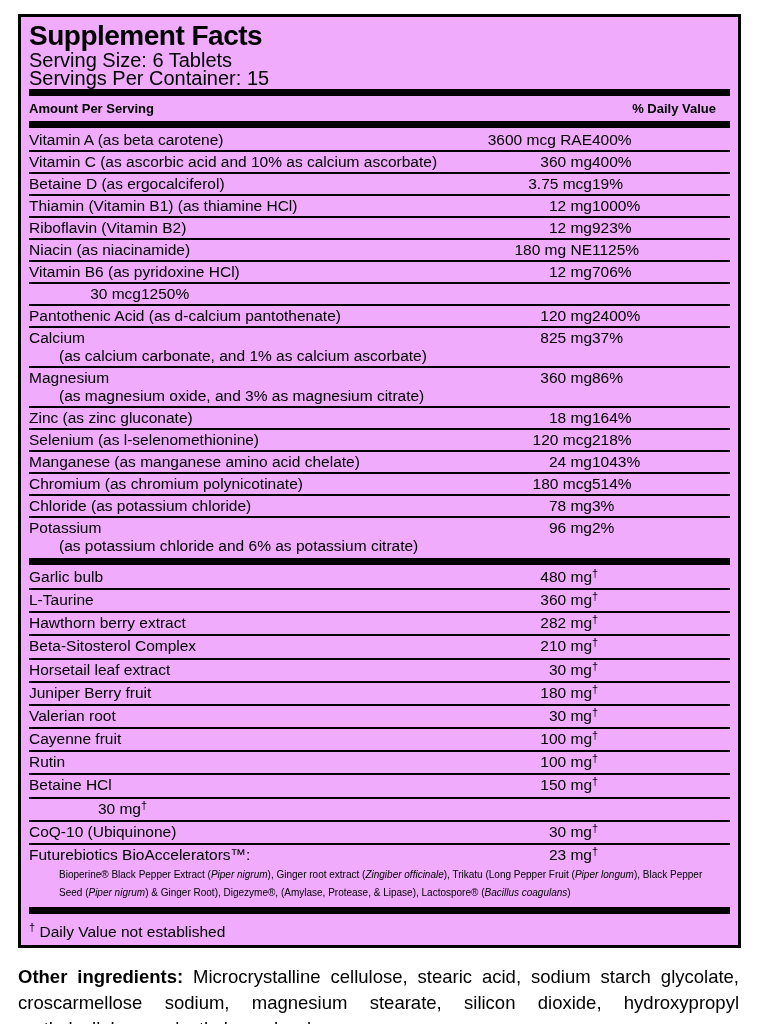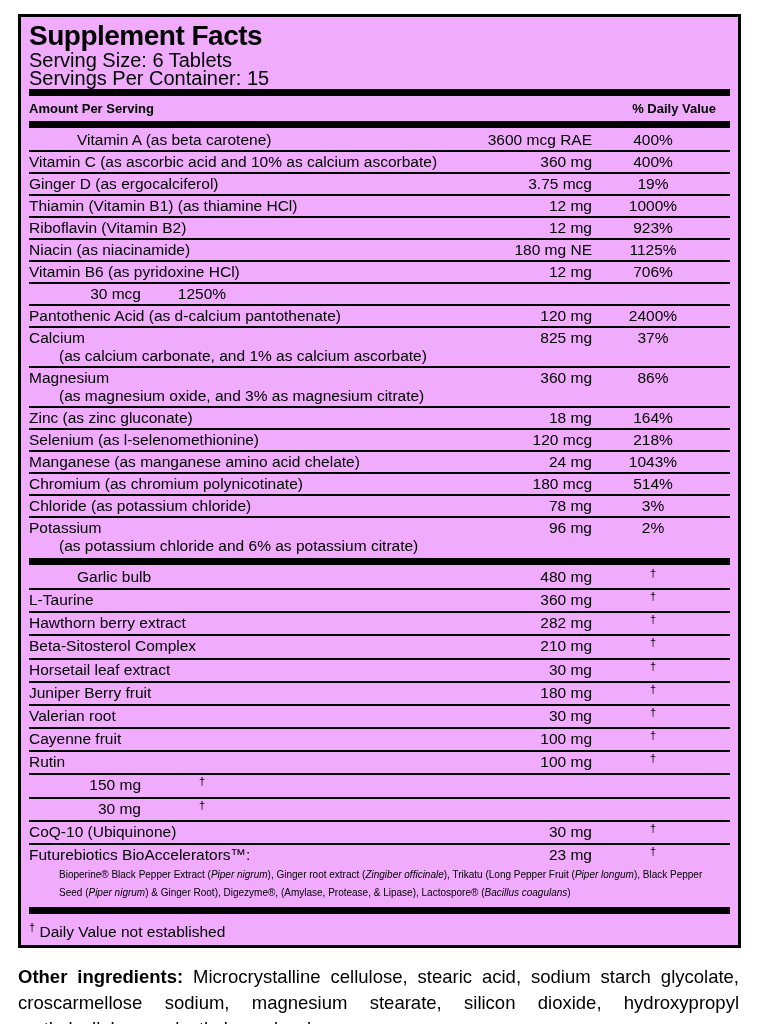--- a/index.html
+++ b/index.html
@@ -20,26 +20,26 @@
     margin:0;font-size:28px;font-weight:bold;letter-spacing:-0.5px;
     line-height:30px;padding-top:2px;
   }
   .serving{font-size:20px;line-height:18px;font-weight:500;}
   .bar{height:7px;background:#000;margin:2px 0;}
   .colhead{display:flex;align-items:center;font-size:13px;font-weight:bold;line-height:19px;padding:1px 0;}
   .colhead .ch-left{flex:1;}
   .colhead .ch-right{width:138px;text-align:right;padding-right:14px;box-sizing:border-box;white-space:nowrap;}
 
   .rows .row{border-top:2.5px solid #000;}
-  .rows .row:first-child{border-top:none;margin-left:48px;}
+  .rows .row:first-child{border-top:none;}
   .row{display:flex;align-items:flex-start;font-size:15.5px;line-height:18px;padding:1px 0;}
   .row .nm{flex:1;min-width:0;}
   .row .sub{padding-left:30px;}
   .row .amt{width:112px;text-align:right;white-space:nowrap;flex:0 0 auto;}
-  .row .dv{width:138px;text-align:center;padding-right:16px;box-sizing:border-box;white-space:nowrap;flex:0 0 auto;}
+  .row .dv{width:138px;text-align:left;padding-right:16px;box-sizing:border-box;white-space:nowrap;flex:0 0 auto;}
   .row .dv sup{font-size:11px;line-height:10px;}
   .bio-desc{padding:0 4px 3px 30px;font-size:10px;line-height:18px;}
   i{font-style:italic;}
 
   .footnote{font-size:15.5px;line-height:19px;padding:2px 0 2px 0;}
   .footnote sup{font-size:11px;}
 
   .other{
     margin:16px 2px 0 0;font-size:18.5px;line-height:26px;
     text-align:justify;
@@ -70,21 +70,21 @@
           <div class="nm"><span>Vitamin A (as beta carotene)</span></div>
           <div class="amt">3600 mcg RAE</div>
           <div class="dv">400%</div>
         </div>
         <div class="row">
           <div class="nm"><span>Vitamin C (as ascorbic acid and 10% as calcium ascorbate)</span></div>
           <div class="amt">360 mg</div>
           <div class="dv">400%</div>
         </div>
         <div class="row">
-          <div class="nm"><span>Ginger D (as ergocalciferol)</span></div>
+          <div class="nm"><span>Betaine D (as ergocalciferol)</span></div>
           <div class="amt">3.75 mcg</div>
           <div class="dv">19%</div>
         </div>
         <div class="row">
           <div class="nm"><span>Thiamin (Vitamin B1) (as thiamine HCl)</span></div>
           <div class="amt">12 mg</div>
           <div class="dv">1000%</div>
         </div>
         <div class="row">
           <div class="nm"><span>Riboflavin (Vitamin B2)</span></div>
@@ -194,20 +194,21 @@
           <div class="nm"><span>Cayenne fruit</span></div>
           <div class="amt">100 mg</div>
           <div class="dv"><sup>†</sup></div>
         </div>
         <div class="row">
           <div class="nm"><span>Rutin</span></div>
           <div class="amt">100 mg</div>
           <div class="dv"><sup>†</sup></div>
         </div>
         <div class="row">
+          <div class="nm"><span>Betaine HCl</span></div>
           <div class="amt">150 mg</div>
           <div class="dv"><sup>†</sup></div>
         </div>
         <div class="row">
           <div class="amt">30 mg</div>
           <div class="dv"><sup>†</sup></div>
         </div>
         <div class="row">
           <div class="nm"><span>CoQ-10 (Ubiquinone)</span></div>
           <div class="amt">30 mg</div>

